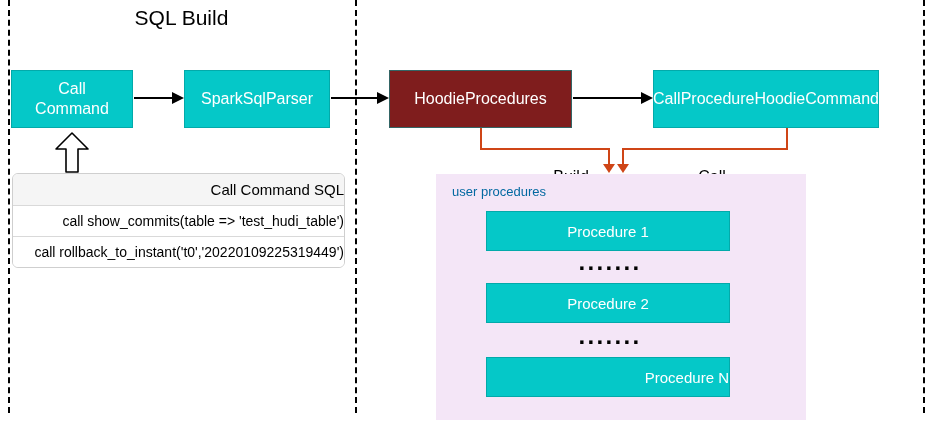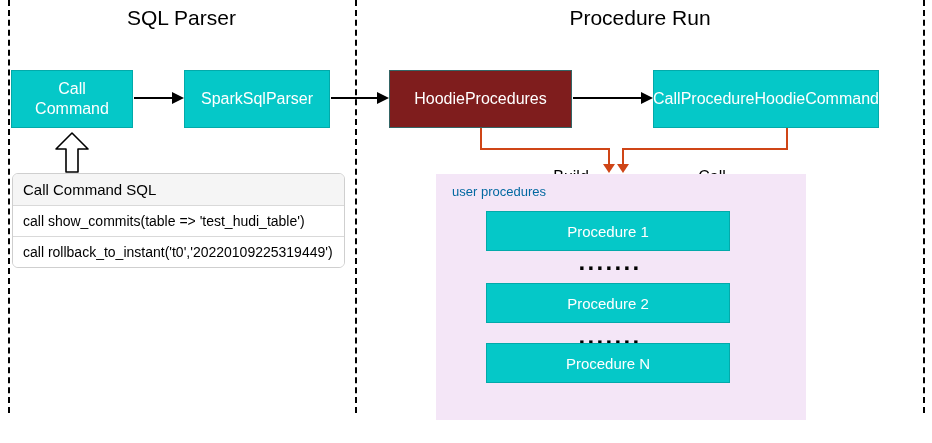--- a/index.html
+++ b/index.html
@@ -36,21 +36,21 @@
   .a1 .hline{left:134px;width:38px;}  .a1 .hhead{left:172px;}
   .a2 .hline{left:331px;width:46px;}  .a2 .hhead{left:377px;}
   .a3 .hline{left:573px;width:68px;}  .a3 .hhead{left:641px;}
 
   
   .uparrow{position:absolute;left:55px;top:132px;}
 
   
   .sql-list{
     position:absolute;left:12px;top:173px;width:333px;background:#fff;
-    border:1px solid #cfcfcf;border-radius:6px;box-sizing:border-box;overflow:hidden;
+    border:1px solid #cfcfcf;border-radius:6px;box-sizing:border-box;overflow:hidden;text-align:right;
   }
   .sql-list .hdr{height:31px;line-height:31px;padding-left:10px;background:#f5f5f5;
     border-bottom:1px solid #d9d9d9;font-size:15px;color:#000;}
   .sql-list .row{height:30px;line-height:30px;padding-left:10px;font-size:14px;color:#000;background:#fff;}
   .sql-list .row + .row{border-top:1px solid #d9d9d9;}
 
   
   .oseg{position:absolute;background:#cf4517;}
   .ohead{position:absolute;width:0;height:0;
     border-left:6px solid transparent;border-right:6px solid transparent;border-top:9px solid #cf4517;}
@@ -58,36 +58,35 @@
   .edge-label.build{left:536px;}
   .edge-label.call{left:677px;}
 
   
   .user-proc{position:absolute;left:436px;top:174px;width:370px;height:246px;background:#f4e6f7;}
   .user-proc-label{position:absolute;left:452px;top:184px;font-size:13px;color:#0369a1;}
   .proc-box{
     position:absolute;left:486px;width:244px;height:40px;display:flex;align-items:center;justify-content:center;
     color:#fff;font-size:15px;box-sizing:border-box;border:1px solid rgba(0,150,150,.6);
   }
-  .proc-box.p1{top:211px;} .proc-box.p2{top:283px;} .proc-box.pn{top:343px;}
+  .proc-box.p1{top:211px;} .proc-box.p2{top:283px;} .proc-box.pn{top:357px;justify-content:flex-end;}
   .dots{position:absolute;left:500px;width:220px;text-align:center;color:#000;
     font-size:24px;font-weight:bold;letter-spacing:1px;height:24px;line-height:20px;}
   .dots.d1{top:258px;} .dots.d2{top:332px;}
 </style>
 </head>
 <body>
 
 <div class="canvas">
 
   <div class="vdash left"></div>
   <div class="vdash mid"></div>
   <div class="vdash right"></div>
 
-  <div class="section-title sql">SQL Parser</div>
-  <div class="section-title proc">Procedure Run</div>
+  <div class="section-title sql">SQL Build</div>
 
   <div class="node spark" style="background:#05c8c8">
     <span>SparkSqlParser</span>
   </div>
   <div class="node call-command" style="background:#05c8c8">
     <span style="width:90px;">Call Command</span>
   </div>
   <div class="node hoodie" style="background:#7f1d1d">
     <span>HoodieProcedures</span>
   </div>

